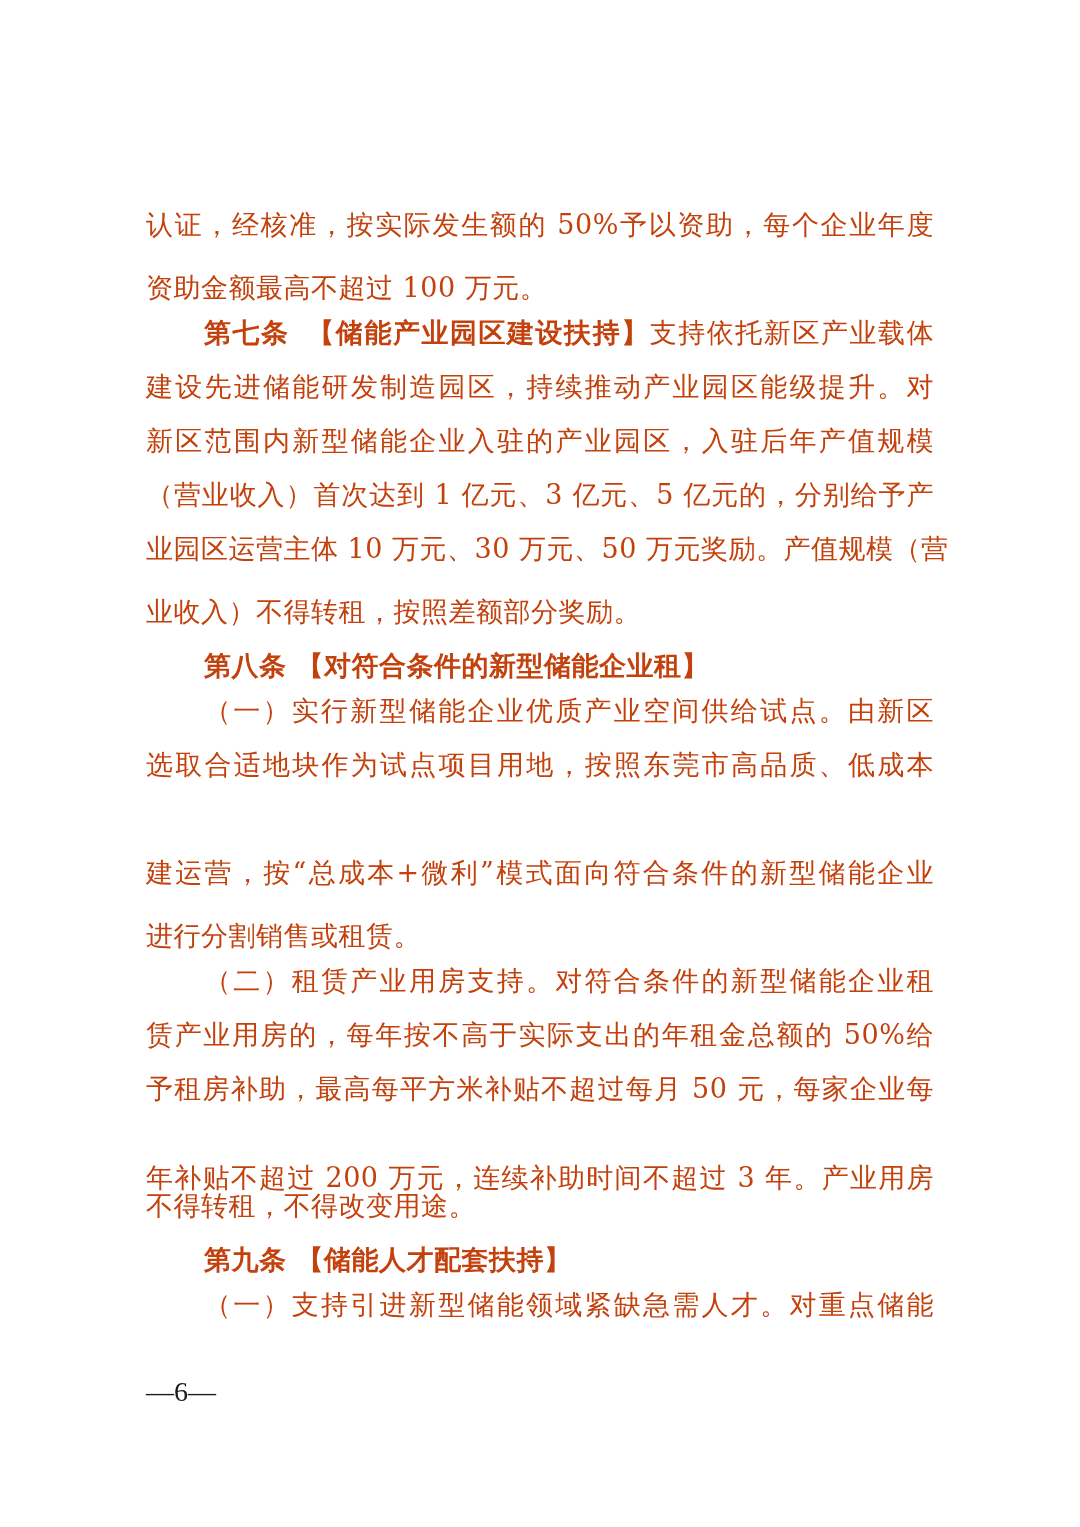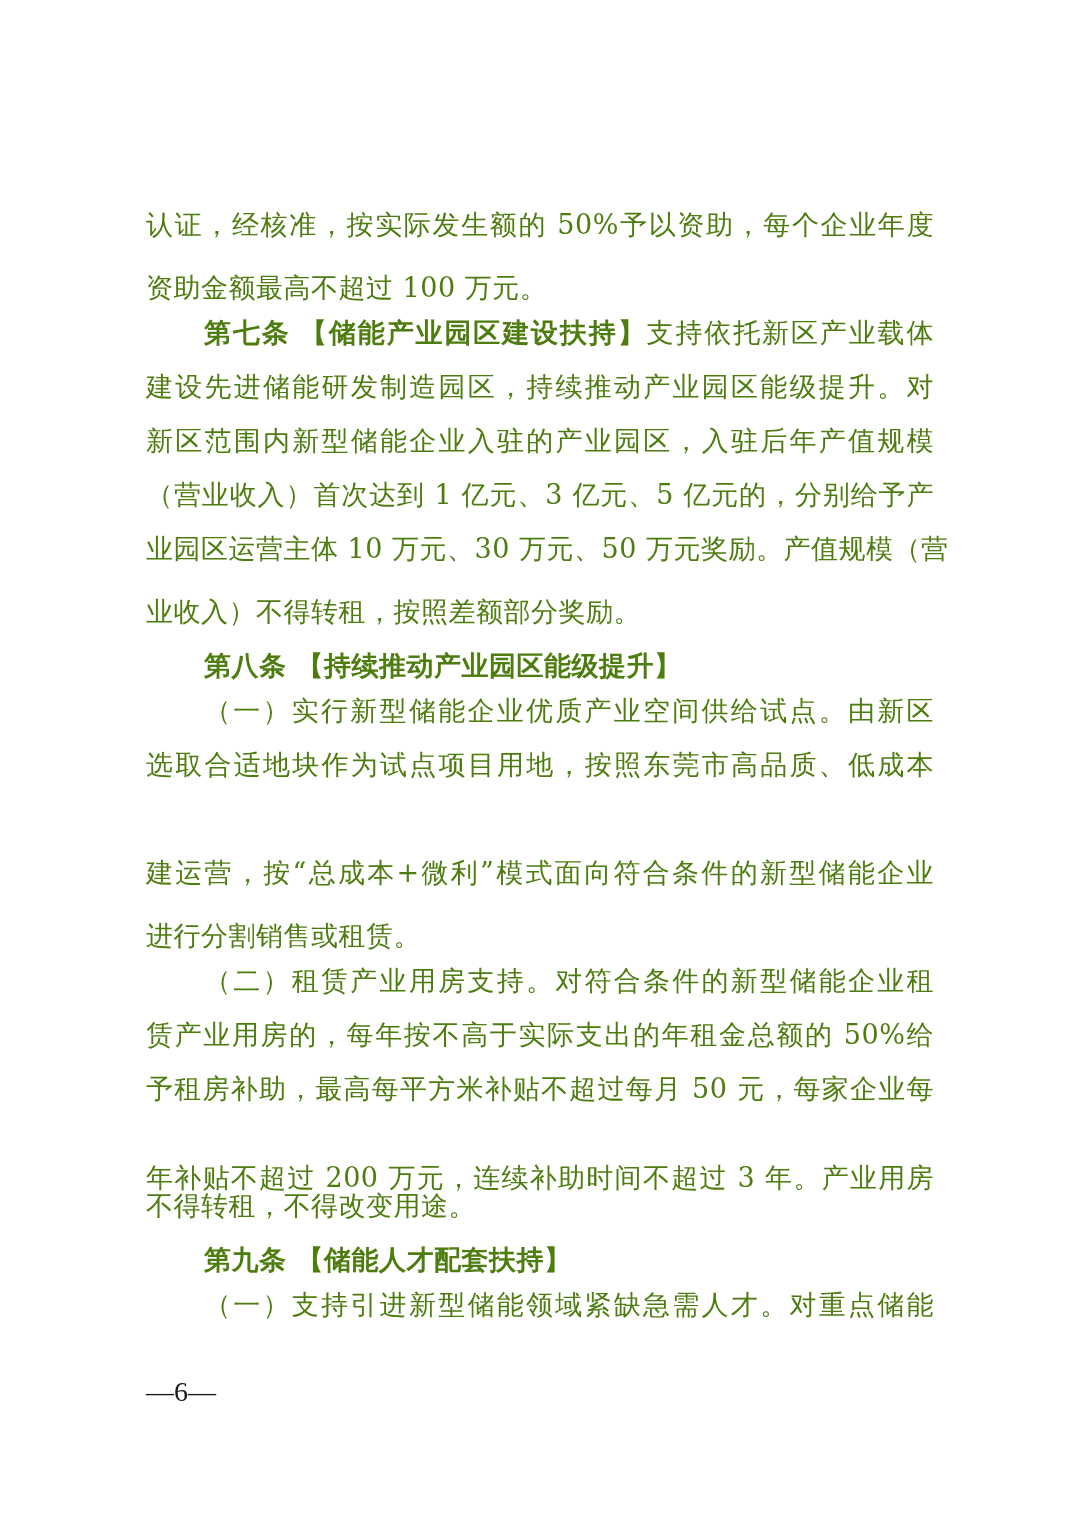--- a/index.html
+++ b/index.html
@@ -6,51 +6,51 @@
   body { width: 1080px; height: 1527px; position: relative; overflow: hidden; }
   .page { position: absolute; left: 0; top: 0; width: 1080px; height: 1527px; background: #fff; }
   .line {
     position: absolute;
     left: 146px;
     width: 788px;
     height: 40px;
     font-family: "DejaVu Serif", "Liberation Serif", serif;
     font-size: 27px;
     line-height: 40px;
-    color: #4d7c0f;
+    color: #c2410c;
     text-align: justify;
     text-align-last: justify;
     white-space: nowrap;
     letter-spacing: 0.5px;
   }
   .line.last { text-align-last: left; margin-top: 9px; }
   .line.indent { left: 204px; width: 730px; }
   .line.heading { font-family: "DejaVu Sans", "Liberation Sans", sans-serif; font-weight: bold; }
-  .bold { font-family: Liberation Sans, sans-serif; font-weight: bold; }
+  .bold { font-family: Liberation Mono, monospace; font-weight: bold; }
   .pagenum {
     position: absolute; left: 146px; top: 1372px;
     font-family: "Liberation Serif", "DejaVu Serif", serif;
     font-size: 28px; line-height: 40px; color: #1a1a1a;
   }
 </style>
 </head>
 <body>
 
 <div class="page">
   <div class="line" style="top:205px">认证，经核准，按实际发生额的 50%予以资助，每个企业年度</div>
   <div class="line last" style="top:259px">资助金额最高不超过 100 万元。</div>
 
   <div class="line indent" style="top:313px"><span class="bold">第七条 【储能产业园区建设扶持】</span><span>支持依托新区产业载体</span></div>
   <div class="line" style="top:367px">建设先进储能研发制造园区，持续推动产业园区能级提升。对</div>
   <div class="line" style="top:421px">新区范围内新型储能企业入驻的产业园区，入驻后年产值规模</div>
   <div class="line" style="top:475px">（营业收入）首次达到 1 亿元、3 亿元、5 亿元的，分别给予产</div>
   <div class="line" style="top:529px">业园区运营主体 10 万元、30 万元、50 万元奖励。产值规模（营</div>
   <div class="line last" style="top:583px">业收入）不得转租，按照差额部分奖励。</div>
 
-  <div class="line indent heading last" style="top:637px">第八条 【持续推动产业园区能级提升】</div>
+  <div class="line indent heading last" style="top:637px">第八条 【对符合条件的新型储能企业租】</div>
   <div class="line indent" style="top:691px">（一）实行新型储能企业优质产业空间供给试点。由新区</div>
   <div class="line" style="top:745px">选取合适地块作为试点项目用地，按照东莞市高品质、低成本</div>
   <div class="line" style="top:853px">建运营，按“总成本+微利”模式面向符合条件的新型储能企业</div>
   <div class="line last" style="top:907px">进行分割销售或租赁。</div>
   <div class="line indent" style="top:961px">（二）租赁产业用房支持。对符合条件的新型储能企业租</div>
   <div class="line" style="top:1015px">赁产业用房的，每年按不高于实际支出的年租金总额的 50%给</div>
   <div class="line" style="top:1069px">予租房补助，最高每平方米补贴不超过每月 50 元，每家企业每</div>
   <div class="line" style="top:1158px">年补贴不超过 200 万元，连续补助时间不超过 3 年。产业用房</div>
   <div class="line last" style="top:1177px">不得转租，不得改变用途。</div>
 

